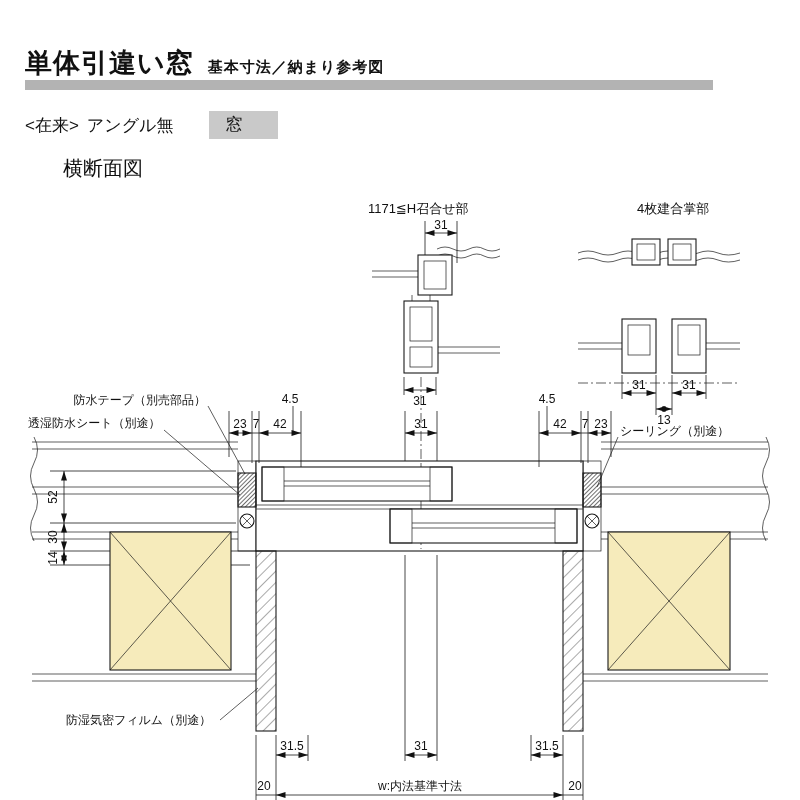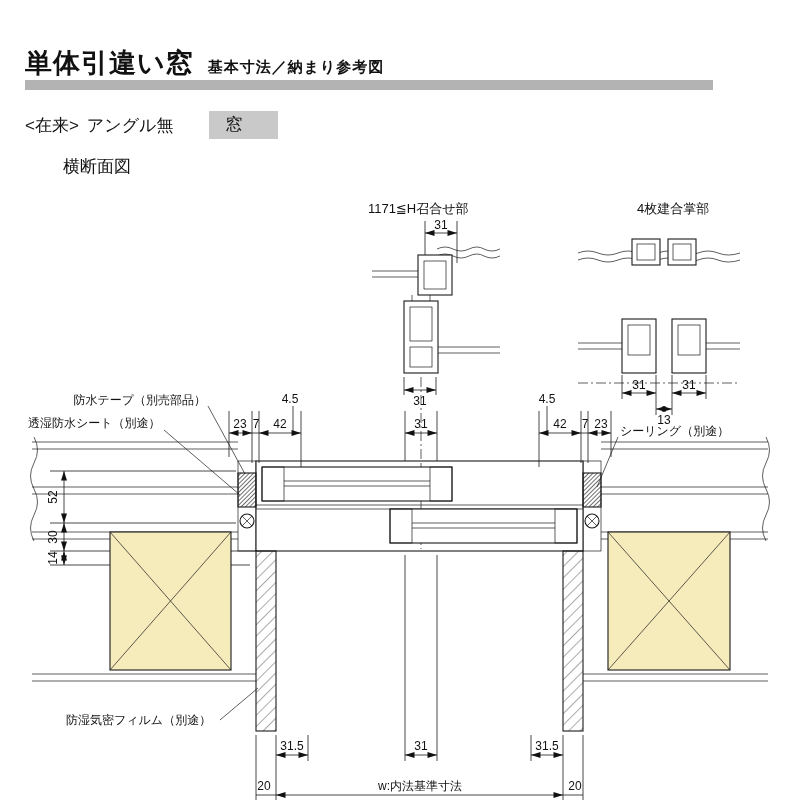--- a/index.html
+++ b/index.html
@@ -5,21 +5,21 @@
   html,body{margin:0;padding:0;background:#fff;}
   .page{position:relative;width:800px;height:800px;background:#fff;overflow:hidden;
         font-family:"Liberation Sans","DejaVu Sans",sans-serif;color:#111;margin-top:43px;}
   .header{position:absolute;left:25px;top:2px;display:flex;align-items:baseline;gap:14px;white-space:nowrap;}
   .title{font-size:27px;font-weight:bold;letter-spacing:1px;}
   .subtitle{font-size:15px;font-weight:bold;letter-spacing:1px;}
   .title-bar{position:absolute;left:25px;top:37px;width:688px;height:10px;background:#b3b3b3;}
   .tag-row{position:absolute;left:25px;top:68px;display:flex;align-items:center;font-size:17px;}
   .tag-angle{margin-left:8px;}
   .tag-window{margin-left:36px;background:#c9c9c9;padding:2px 36px 3px 16px;}
-  .section-title{position:absolute;left:63px;top:112px;font-size:17px;}
+  .section-title{position:absolute;left:63px;top:112px;font-size:20px;}
   .drawing{position:absolute;left:0;top:140px;}
   
   .s{stroke:#1a1a1a;stroke-width:1.1;}
   .n{stroke:#1a1a1a;stroke-width:0.7;fill:none;}
   .d{stroke:#1a1a1a;stroke-width:0.8;fill:none;}
   .cl{stroke:#1a1a1a;stroke-width:0.7;fill:none;stroke-dasharray:10 3 2 3;}
   .t{font-family:"Liberation Sans","DejaVu Sans",sans-serif;font-size:12px;fill:#111;}
   .tc{text-anchor:middle;}
   .te{text-anchor:end;}
   .tl{font-size:13px;}

